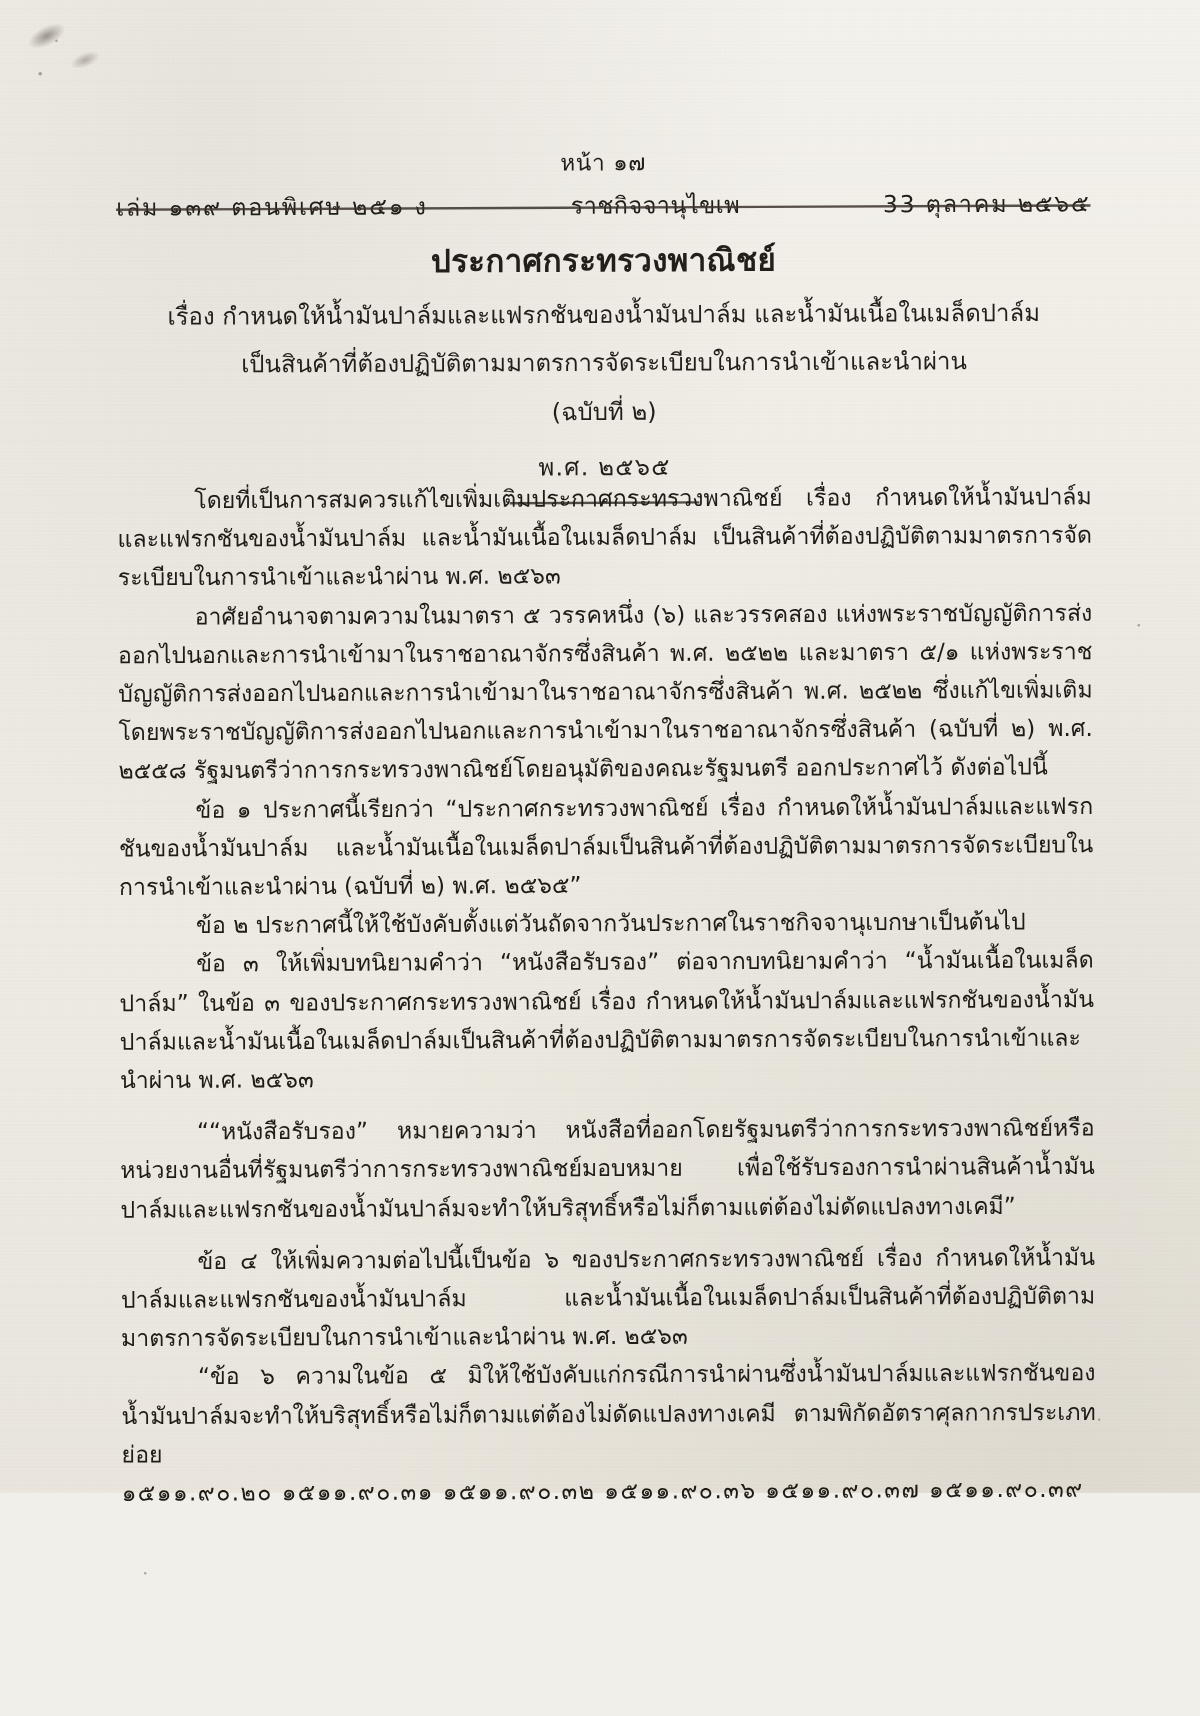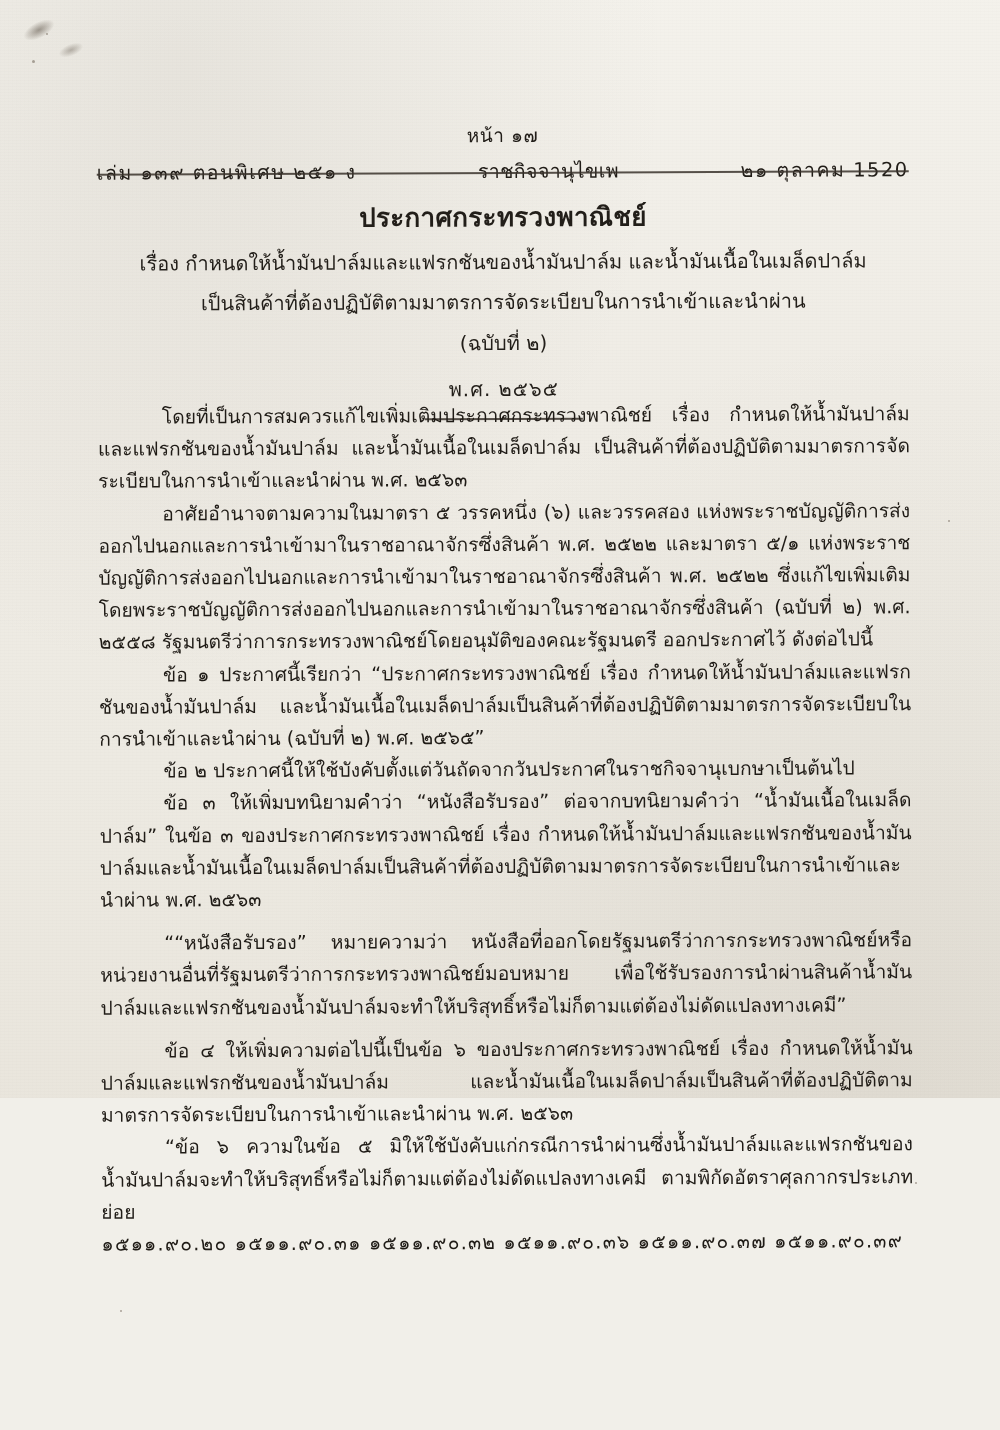--- a/index.html
+++ b/index.html
@@ -10,21 +10,21 @@
     width: 1000px;
     height: 1430px;
     background: #f1efe9;
     font-family: "Liberation Sans", sans-serif;
     overflow: hidden;
   }
   
   .page {
     position: relative;
     width: 1000px;
-    height: 1098px;
+    height: 1244px;
     background:
       radial-gradient(ellipse at 18% 6%, rgba(120,110,95,0.10), rgba(255,255,255,0) 42%),
       radial-gradient(ellipse at 88% 96%, rgba(130,120,105,0.10), rgba(255,255,255,0) 48%),
       linear-gradient(178deg, #f4f2ec 0%, #efece5 38%, #edeae2 68%, #e9e5dc 100%);
     color: #241f1a;
     box-sizing: border-box;
   }
   .grain {
     position: absolute;
     inset: 0;
@@ -158,21 +158,21 @@
   <div class="speck" style="left:915px;top:1182px;width:2px;height:2px;"></div>
   <div class="speck" style="left:120px;top:1310px;width:2px;height:2px;"></div>
 
   <div class="skew">
 
     <div class="header-line">
       <div class="page-no">หน้า ๑๗</div>
       <div class="header-row">
         <div class="vol">เล่ม ๑๓๙ ตอนพิเศษ ๒๕๑ ง</div>
         <div class="mid">ราชกิจจานุไขเพ</div>
-        <div class="date">๒๑ ตุลาคม 1520</div>
+        <div class="date">33 ตุลาคม ๒๕๖๕</div>
       </div>
     </div>
     <div class="rule"></div>
 
     <div class="title-block">
       <div class="t1">ประกาศกระทรวงพาณิชย์</div>
       <div class="t2">เรื่อง กำหนดให้น้ำมันปาล์มและแฟรกชันของน้ำมันปาล์ม และน้ำมันเนื้อในเมล็ดปาล์ม</div>
       <div class="t2">เป็นสินค้าที่ต้องปฏิบัติตามมาตรการจัดระเบียบในการนำเข้าและนำผ่าน</div>
       <div class="t3">(ฉบับที่ ๒)</div>
       <div class="t4">พ.ศ. ๒๕๖๕</div>

